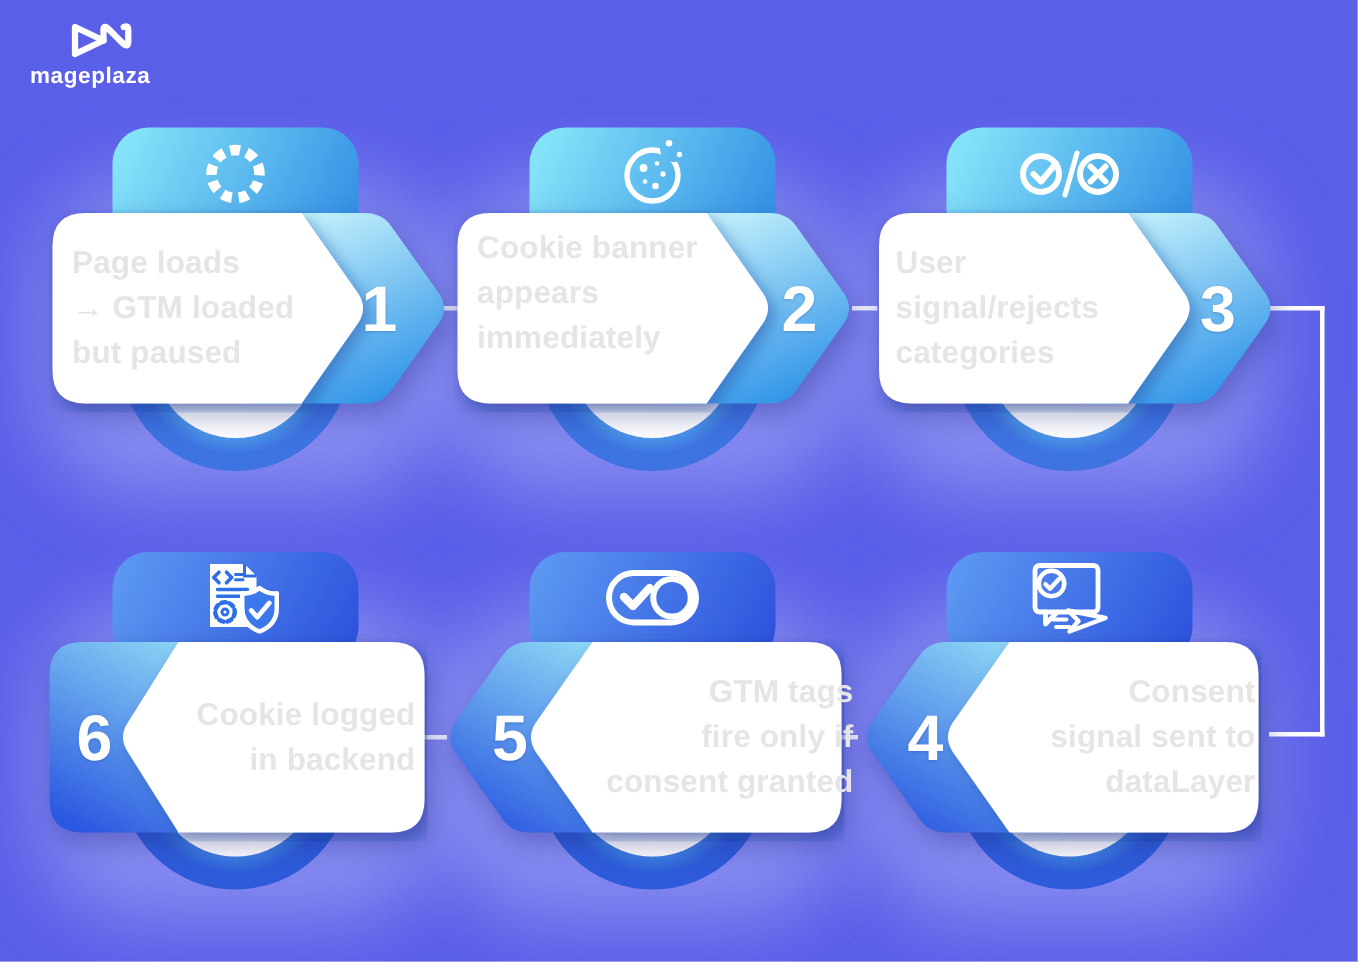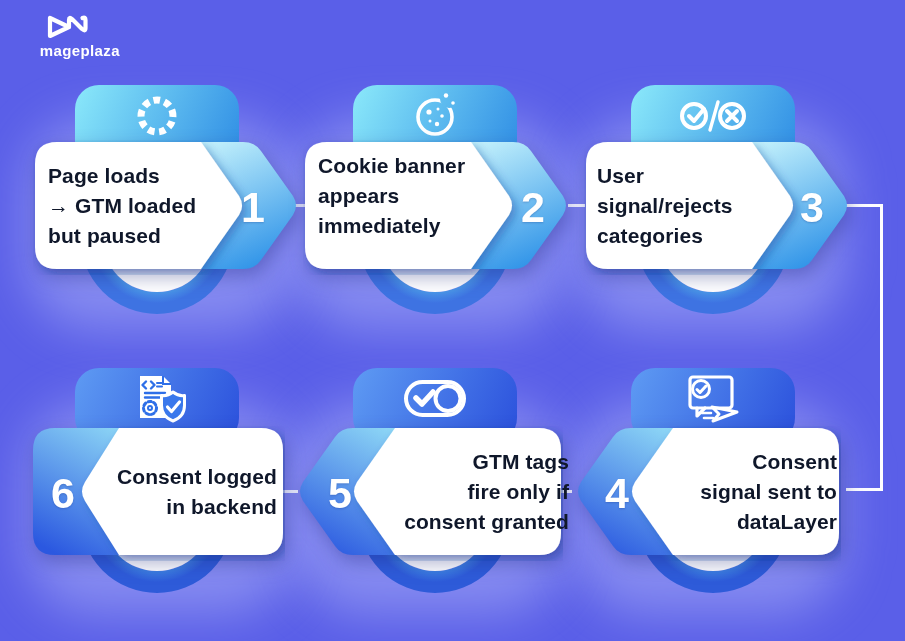--- a/index.html
+++ b/index.html
@@ -34,34 +34,34 @@
     filter:drop-shadow(3px 7px 9px rgba(25,35,120,0.35));
   }
   .step-num{
     position:absolute;z-index:3;
     transform:translate(-50%,-50%);
     color:#ffffff;font-size:43px;font-weight:600;line-height:1;
     text-shadow:0 1px 2px rgba(20,40,120,0.25);
   }
   .step-text{
     position:absolute;z-index:3;
-    color:#0f172a;font-size:21px;font-weight:700;line-height:30px;
+    color:#e5e5e5;font-size:21px;font-weight:700;line-height:30px;
     white-space:pre-line;letter-spacing:0.1px;
   }
   .ta-l{text-align:left;}
   .ta-r{text-align:right;}
   .conn{position:absolute;background:#ffffff;z-index:0;}
   .conn-elbow{
     position:absolute;background:transparent;z-index:0;
     border:3px solid #ffffff;border-left:none;
     box-sizing:border-box;
   }
   .logo{position:absolute;left:20px;top:10px;width:100px;height:52px;z-index:4;}
   .logo-text{
-    position:absolute;left:0;top:32px;width:100px;text-align:right;
+    position:absolute;left:0;top:32px;width:100px;text-align:left;
     color:#ffffff;font-size:15px;font-weight:700;letter-spacing:0.4px;
   }
 </style>
 </head>
 <body>
 
 <div class="canvas">
 
   <svg width="0" height="0" style="position:absolute" aria-hidden="true">
     <defs>
@@ -261,17 +261,17 @@
     </div>
     <svg class="ring" style="left:75px;top:434px" width="164" height="164">
       <circle cx="82" cy="82" r="66" fill="none" stroke="url(#gRing2)" stroke-width="22"></circle>
       <circle cx="82" cy="82" r="55" fill="#ffffff"></circle>
     </svg>
     <svg class="card-svg" style="left:31px;top:426px" width="254" height="135" viewBox="0 0 254 135">
       <path d="M24,2 H130 V129 H24 Q2,129 2,107 V24 Q2,2 24,2 Z" fill="url(#gBandL)"></path>
       <path d="M230,2 H88 L54,56 Q48,65.5 54,75 L88,129 H230 Q252,129 252,107 V24 Q252,2 230,2 Z" fill="#ffffff" filter="url(#fShadow)"></path>
     </svg>
     <div class="step-num" style="left:63px;top:493px">6</div>
-    <div class="step-text ta-r" style="right:628px;top:462px;width:180px">Consent logged
+    <div class="step-text ta-r" style="right:628px;top:462px;width:180px">Cookie logged
 in backend</div>
   </div>
 
 </div>
 
 </body></html>

